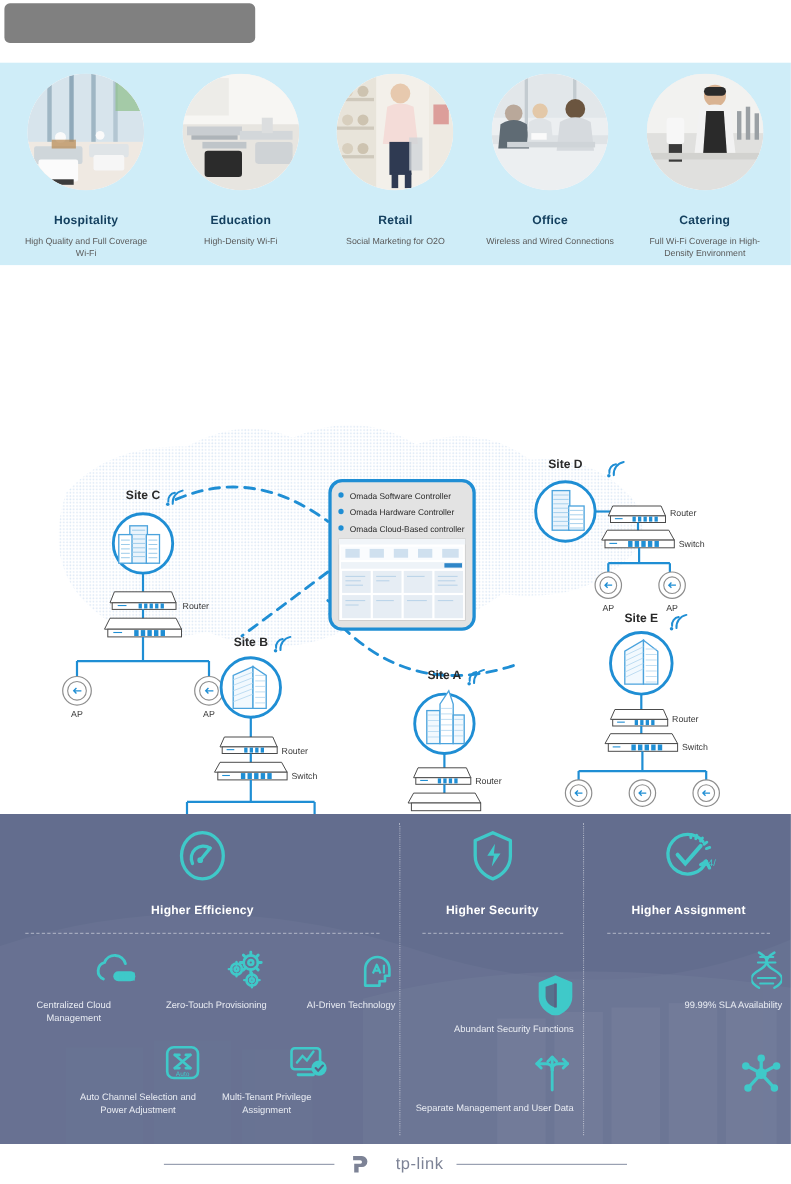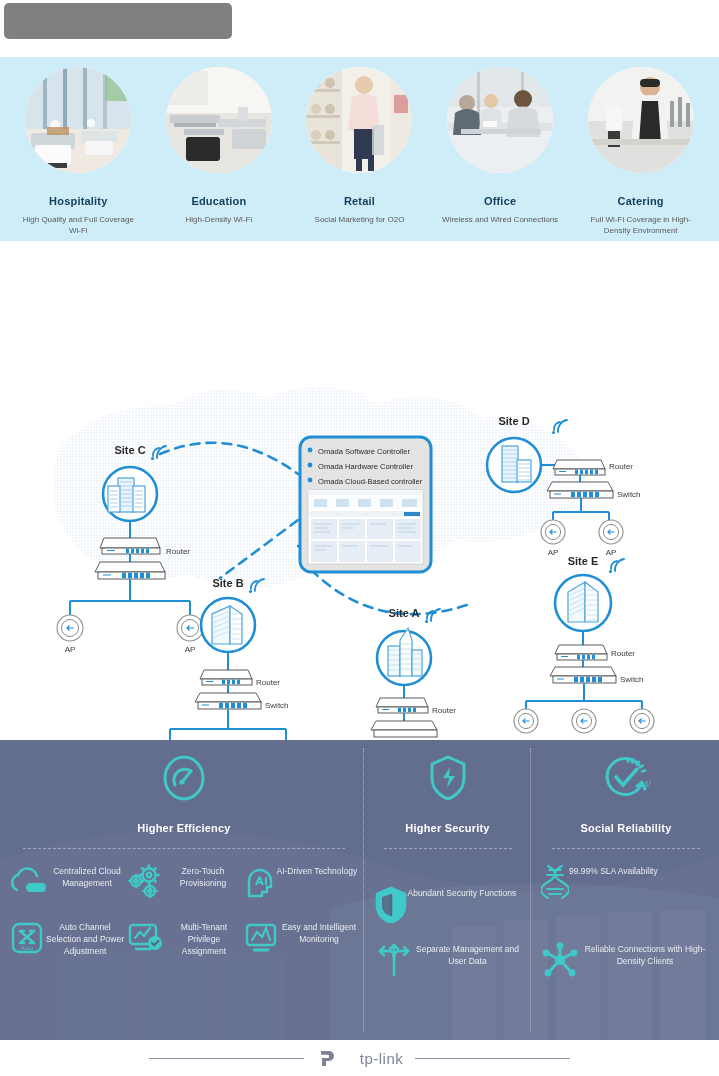--- a/index.html
+++ b/index.html
@@ -68,21 +68,21 @@
   .feat-head{width:100%;text-align:center;}
   .feat-head-icon{height:56px;display:flex;align-items:center;justify-content:center;margin-top:10px;}
   .feat-head-title{
     color:#ffffff;font-size:11px;font-weight:bold;margin-top:16px;letter-spacing:.2px;
   }
   .feat-hr{
     margin:14px auto 0 auto;height:0;border-top:1px dashed rgba(255,255,255,.40);
   }
   .feat-items{display:flex;flex-wrap:wrap;justify-content:center;margin-top:12px;}
   .feat-item{
-    display:flex;flex-direction:row;align-items:flex-start;
+    display:flex;flex-direction:column;align-items:flex-end;
     margin-bottom:14px;
   }
   .feat-item-icon{height:42px;display:flex;align-items:center;justify-content:center;}
   .feat-item-label{
     color:#e9ecf3;font-size:8.5px;line-height:12px;text-align:center;margin-top:4px;
   }
 
   
   .footer{
     position:absolute;left:0;top:1040px;width:719px;height:36px;background:#fff;
@@ -691,30 +691,20 @@
               <rect x="4" y="4" width="26" height="19" rx="3"></rect>
               <path d="M9 17 l5 -6 l4 4 l6 -8" stroke-width="2.2"></path>
               <path d="M10 28h14" stroke-width="2.6"></path>
               <circle cx="29" cy="22" r="7" fill="#3fc9c9" stroke="none"></circle>
               <path d="M26 22 l2.2 2.3 l4.3 -4.6" stroke="#5a6384" stroke-width="2"></path>
             </svg>
           </div>
           <div class="feat-item-label">Multi-Tenant Privilege Assignment</div>
         </div>
 
-        <div class="feat-item" style="width:117px;">
-          <div class="feat-item-icon">
-            <svg width="36" height="34" viewBox="0 0 36 34" fill="none" stroke="#3fc9c9" stroke-width="2.4" stroke-linecap="round">
-              <rect x="4" y="4" width="28" height="20" rx="3"></rect>
-              <path d="M9 19 l5 -8 l5 5 l4 -9 l4 12" stroke-width="2.2"></path>
-              <path d="M11 29h14" stroke-width="2.8"></path>
-            </svg>
-          </div>
-          <div class="feat-item-label">Easy and Intelligent Monitoring</div>
-        </div>
 
       </div>
     </div>
 
     <div class="feat-col" style="left:370px;width:155px;">
       <div class="feat-head">
         <div class="feat-head-icon">
           <svg width="44" height="50" viewBox="0 0 44 50" fill="none" stroke="#3fc9c9" stroke-width="3" stroke-linejoin="round">
             <path d="M22 4 L38 11 v14 c0 11 -8 18 -16 21 c-8 -3 -16 -10 -16 -21 V11z"></path>
             <path d="M24 14 l-7 11 h6 l-2 10 l8 -12 h-6z" fill="#3fc9c9" stroke="none"></path>
@@ -763,21 +753,21 @@
             <g stroke-width="2.6">
               <path d="M27 5.5 v3.2"></path>
                 <path d="M32.5 6.4 l-1 3.1"></path>
                 <path d="M37.6 8.8 l-1.8 2.7"></path>
               <path d="M41.6 12.6 l-2.6 1.9"></path>
                 <path d="M44.2 17.4 l-3 1.1"></path>
             </g>
             <text x="38" y="34" font-size="8.5" fill="#3fc9c9" stroke="none" font-family="Liberation Sans, sans-serif">24/7</text>
           </svg>
         </div>
-        <div class="feat-head-title">Social Reliability</div>
+        <div class="feat-head-title">Higher Assignment</div>
         <div class="feat-hr" style="width:148px;"></div>
       </div>
       <div class="feat-items">
 
         <div class="feat-item" style="width:170px;">
           <div class="feat-item-icon">
             <svg width="28" height="36" viewBox="0 0 28 36" fill="none" stroke="#3fc9c9" stroke-width="2.2" stroke-linecap="round">
               <path d="M7 2 q14 8 0 16 q-14 8 0 16"></path>
               <path d="M21 2 q-14 8 0 16 q14 8 0 16"></path>
               <path d="M8 6h12M6 11h16M6 25h16M8 30h12" stroke-width="1.8"></path>
@@ -791,21 +781,20 @@
             <svg width="38" height="36" viewBox="0 0 38 36" fill="none" stroke="#3fc9c9" stroke-width="3" stroke-linecap="round">
               <path d="M19 18 L19 5 M19 18 L6 11 M19 18 L32 11 M19 18 L8 30 M19 18 L30 30"></path>
               <circle cx="19" cy="18" r="5" fill="#3fc9c9" stroke="none"></circle>
               <circle cx="19" cy="4" r="3.4" fill="#3fc9c9" stroke="none"></circle>
               <circle cx="5" cy="11" r="3.4" fill="#3fc9c9" stroke="none"></circle>
               <circle cx="33" cy="11" r="3.4" fill="#3fc9c9" stroke="none"></circle>
               <circle cx="7" cy="31" r="3.4" fill="#3fc9c9" stroke="none"></circle>
               <circle cx="31" cy="31" r="3.4" fill="#3fc9c9" stroke="none"></circle>
             </svg>
           </div>
-          <div class="feat-item-label">Reliable Connections with High-Density Clients</div>
         </div>
 
       </div>
     </div>
   </div>
 
   <div class="footer">
     <div class="footer-line"></div>
     <div class="footer-logo">
       <svg width="22" height="22" viewBox="0 0 22 22">

